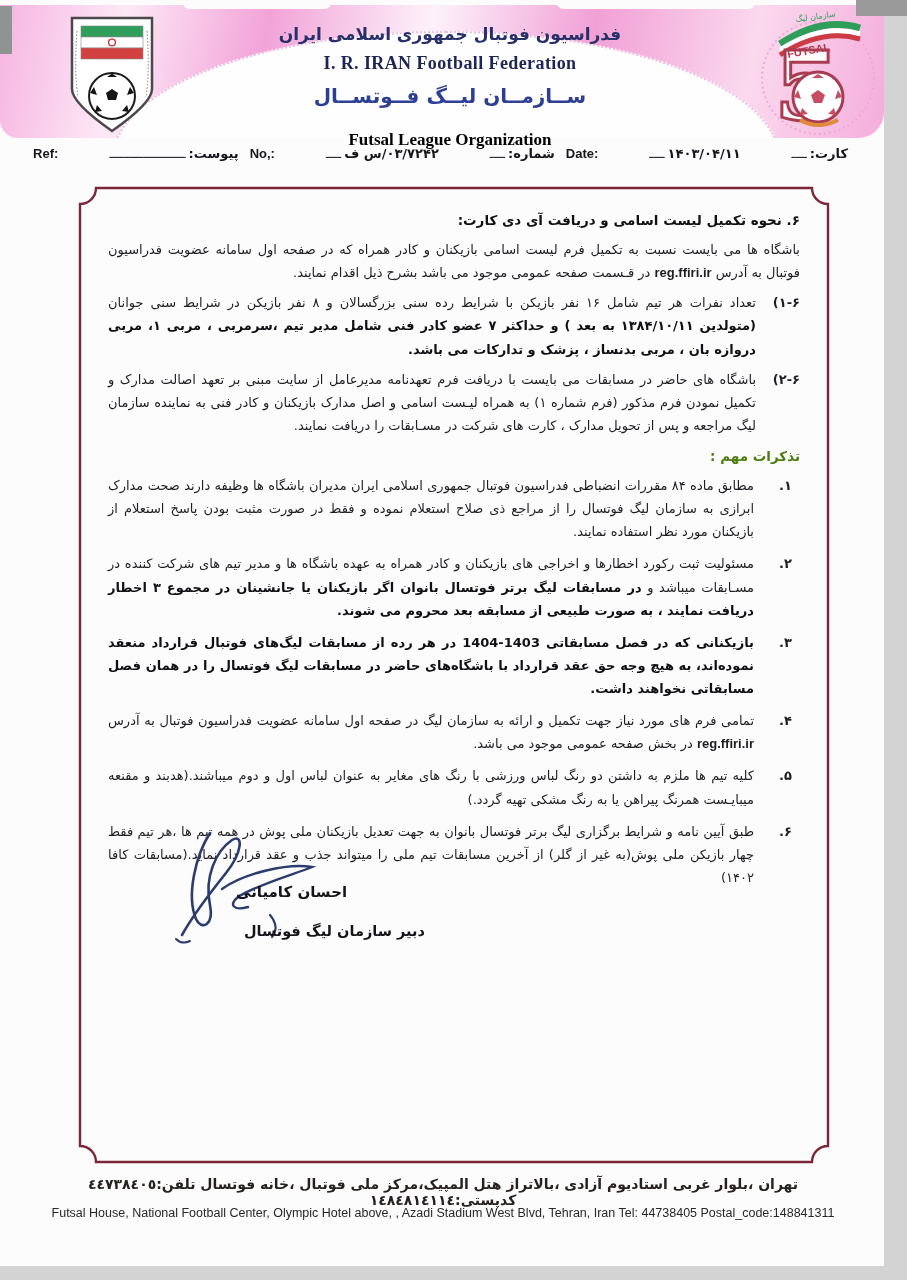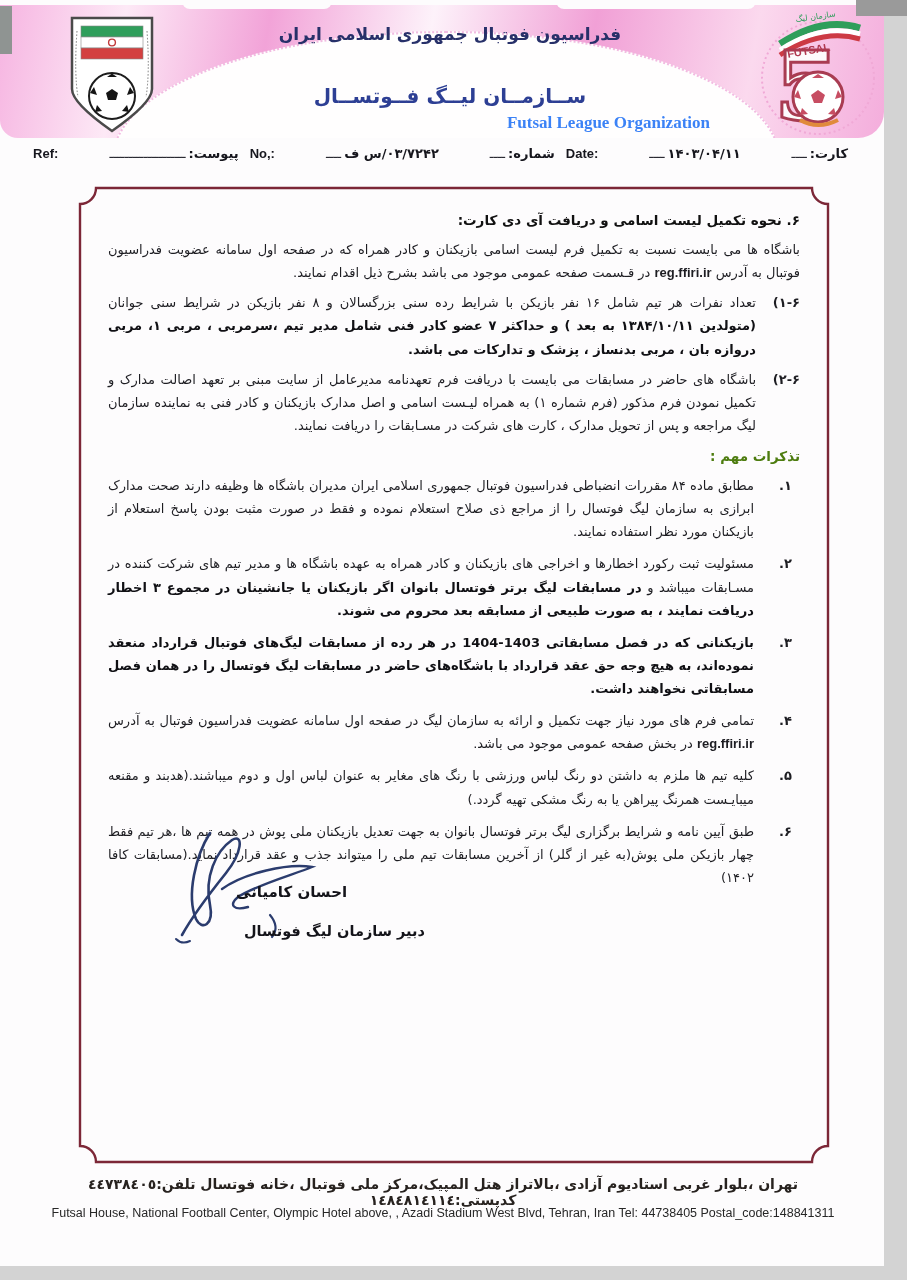--- a/index.html
+++ b/index.html
@@ -19,21 +19,21 @@
   .dome{
     position:absolute;left:112px;top:26px;width:664px;height:252px;background:#fffefe;
     border-radius:50%;border:2px dotted #f2bce2;
   }
   .notch{position:absolute;background:#fdfcfd;height:9px;top:0;border-radius:0 0 8px 8px;}
   .artifact{position:absolute;background:#8f9492;}
   .hline{position:absolute;left:190px;width:520px;text-align:center;}
   .fa-fed{top:24px;color:#273069;font-size:17px;font-weight:bold;}
   .en-fed{top:53px;color:#1d2556;font-family:"Liberation Serif",serif;font-size:18px;font-weight:bold;letter-spacing:.4px;}
   .fa-org{top:84px;color:#2d3f94;font-size:20px;font-weight:bold;}
-  .en-org{top:113px;color:#3b82f6;font-family:"Liberation Serif",serif;font-size:17px;font-weight:bold;text-align:right;}
+  .en-org{top:130px;color:#000000;font-family:"Liberation Serif",serif;font-size:17px;font-weight:bold;}
   
   .info{
     position:absolute;top:146px;left:48px;width:800px;display:flex;direction:rtl;
     justify-content:space-between;align-items:center;font-size:13px;color:#16161d;font-weight:bold;
   }
   .info .grp{display:flex;align-items:center;gap:3px;white-space:nowrap;}
   .info .dots{letter-spacing:1px;color:#2a2a33;font-weight:normal;margin-left:48px;}
   .info .en{direction:ltr;font-family:"Liberation Sans",sans-serif;padding-left:11px;}
   
   .box{position:absolute;left:78px;top:186px;width:752px;height:978px;padding-left:12px;}
@@ -73,20 +73,21 @@
 
   <div class="band">
     <div class="dome"></div>
   </div>
   <div class="notch" style="left:182px;width:150px;"></div>
   <div class="notch" style="left:556px;width:200px;"></div>
   <div class="artifact" style="left:0;top:6px;width:12px;height:48px;"></div>
   <div class="artifact" style="left:856px;top:0;width:51px;height:16px;background:#9a9a9a;"></div>
 
   <div class="hline fa-fed" dir="rtl">فدراسیون فوتبال جمهوری اسلامی ایران</div>
+  <div class="hline en-fed">I. R. IRAN Football Federation</div>
   <div class="hline fa-org" dir="rtl">ســازمــان لیــگ فــوتســال</div>
   <div class="hline en-org">Futsal League Organization</div>
 
   <svg width="96" height="122" viewBox="0 0 96 122" style="position:absolute;left:64px;top:13px;">
     <path d="M8 5 H88 V76 Q88 90 48 118 Q8 90 8 76 Z" fill="#ffffff" stroke="#4a4a4a" stroke-width="2.5"></path>
     <rect x="17" y="13" width="62" height="11" fill="#2f9e5b" stroke="#888" stroke-width="0.6"></rect>
     <rect x="17" y="24" width="62" height="11" fill="#ffffff" stroke="#888" stroke-width="0.6"></rect>
     <circle cx="48" cy="29.5" r="3.4" fill="none" stroke="#c03a3a" stroke-width="1.4"></circle>
     <rect x="17" y="35" width="62" height="11" fill="#d34040" stroke="#888" stroke-width="0.6"></rect>
     <circle cx="48" cy="83" r="23" fill="#ffffff" stroke="#1d1d1d" stroke-width="2"></circle>

